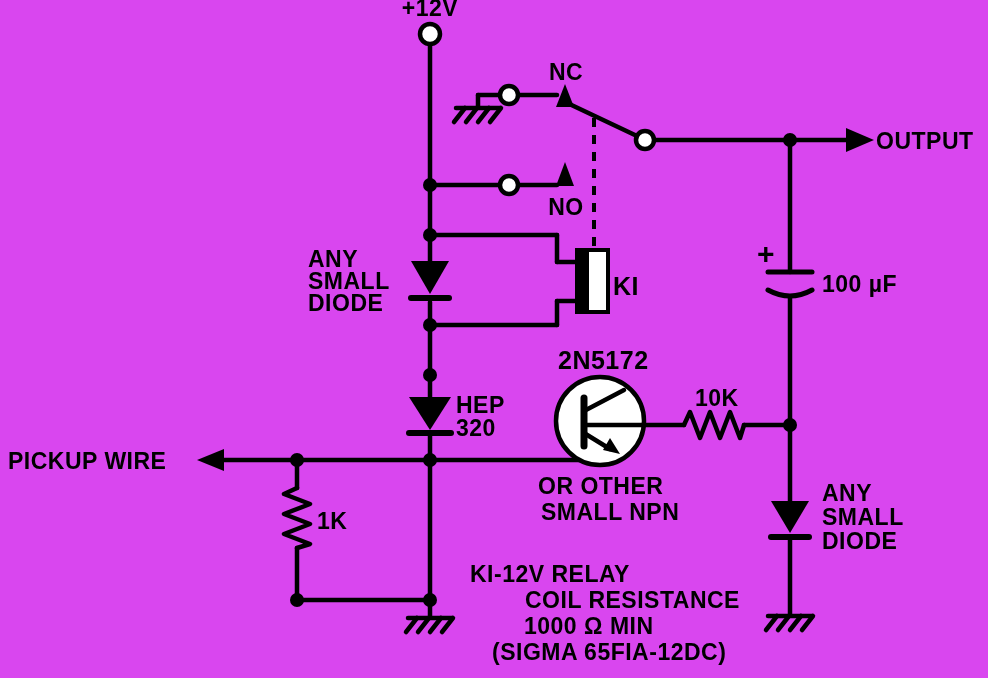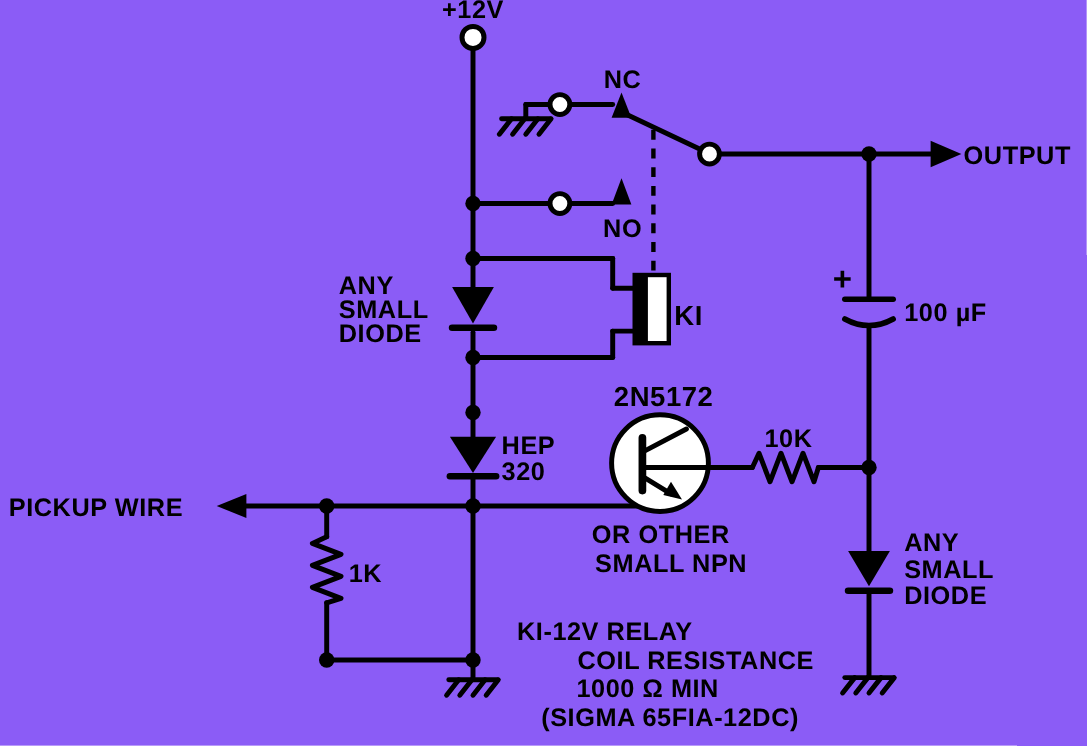--- a/index.html
+++ b/index.html
@@ -4,21 +4,21 @@
 <style>
   html, body {
     margin: 0;
     padding: 0;
     background: #ffffff;
   }
   .stage {
     position: relative;
     width: 988px;
     height: 678px;
-    background: #8b5cf6;
+    background: #d946ef;
     overflow: hidden;
   }
   svg {
     display: block;
   }
   text {
     font-family: "Liberation Sans", "DejaVu Sans", sans-serif;
     font-weight: bold;
     fill: #000000;
     letter-spacing: 0.5px;

